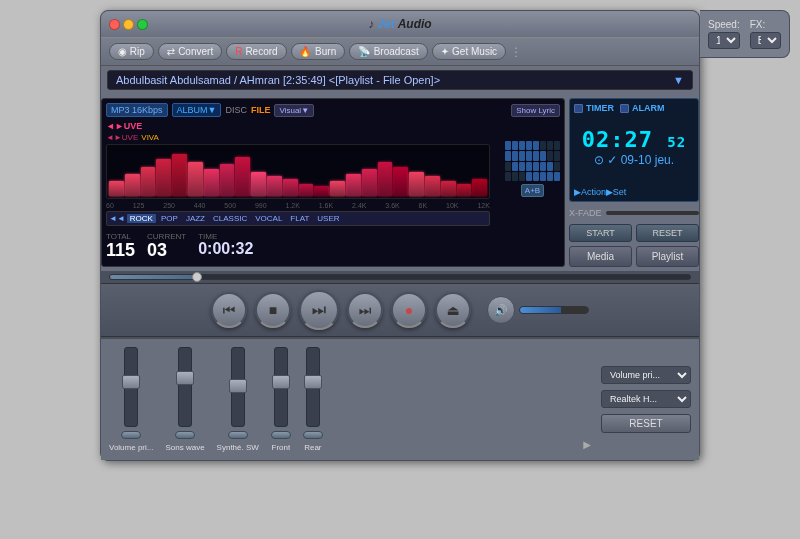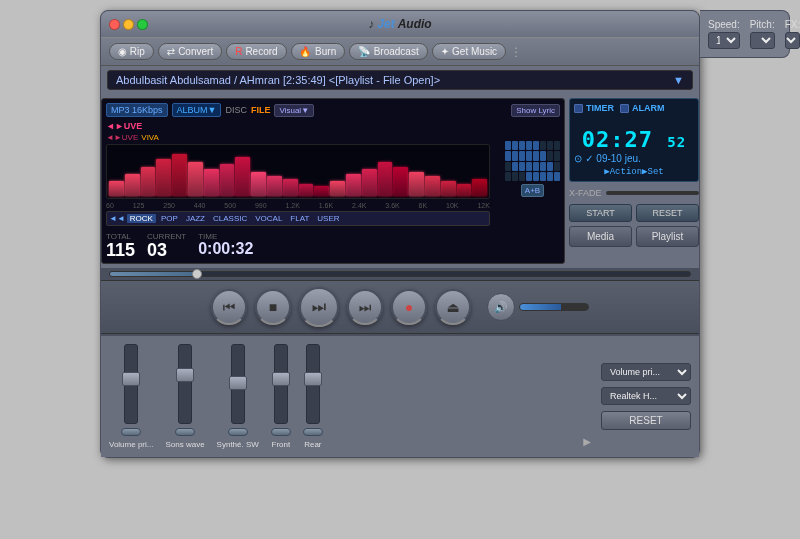--- a/index.html
+++ b/index.html
@@ -294,28 +294,28 @@
     .time-display {
       color: #00e5ff;
       font-size: 22px;
       font-weight: bold;
       font-family: monospace;
       text-align: center;
       letter-spacing: 1px;
     }
     .time-sub {
       color: #4af;
-      font-size: 10px;
+      font-size: 12px;
+      text-align: center;
       margin-top: 1px;
     }
     .action-row {
       display: flex;
-      justify-content: center;
-      margin-top: 2px;
-      font-family: Liberation Mono, monospace;
+      justify-content: flex-start;
+      margin-top: 20px;
     }
     .action-link {
       color: #4af;
       font-size: 9px;
       cursor: pointer;
     }
 
     
     .ctrl-btns {
       display: flex;
@@ -926,26 +926,20 @@
   </div>
 
   <div class="right-panel">
     <div>
       <div class="panel-label">Speed:</div>
       <select class="panel-select">
         <option>100</option>
       </select>
     </div>
     <div>
-      <div class="panel-label">Pitch:</div>
-      <select class="panel-select">
-        <option>0</option>
-      </select>
-    </div>
-    <div>
       <div class="panel-label">FX:</div>
       <select class="panel-select">
         <option>Bypass</option>
       </select>
     </div>
   </div>
 
 </div>
 
 </body></html>

